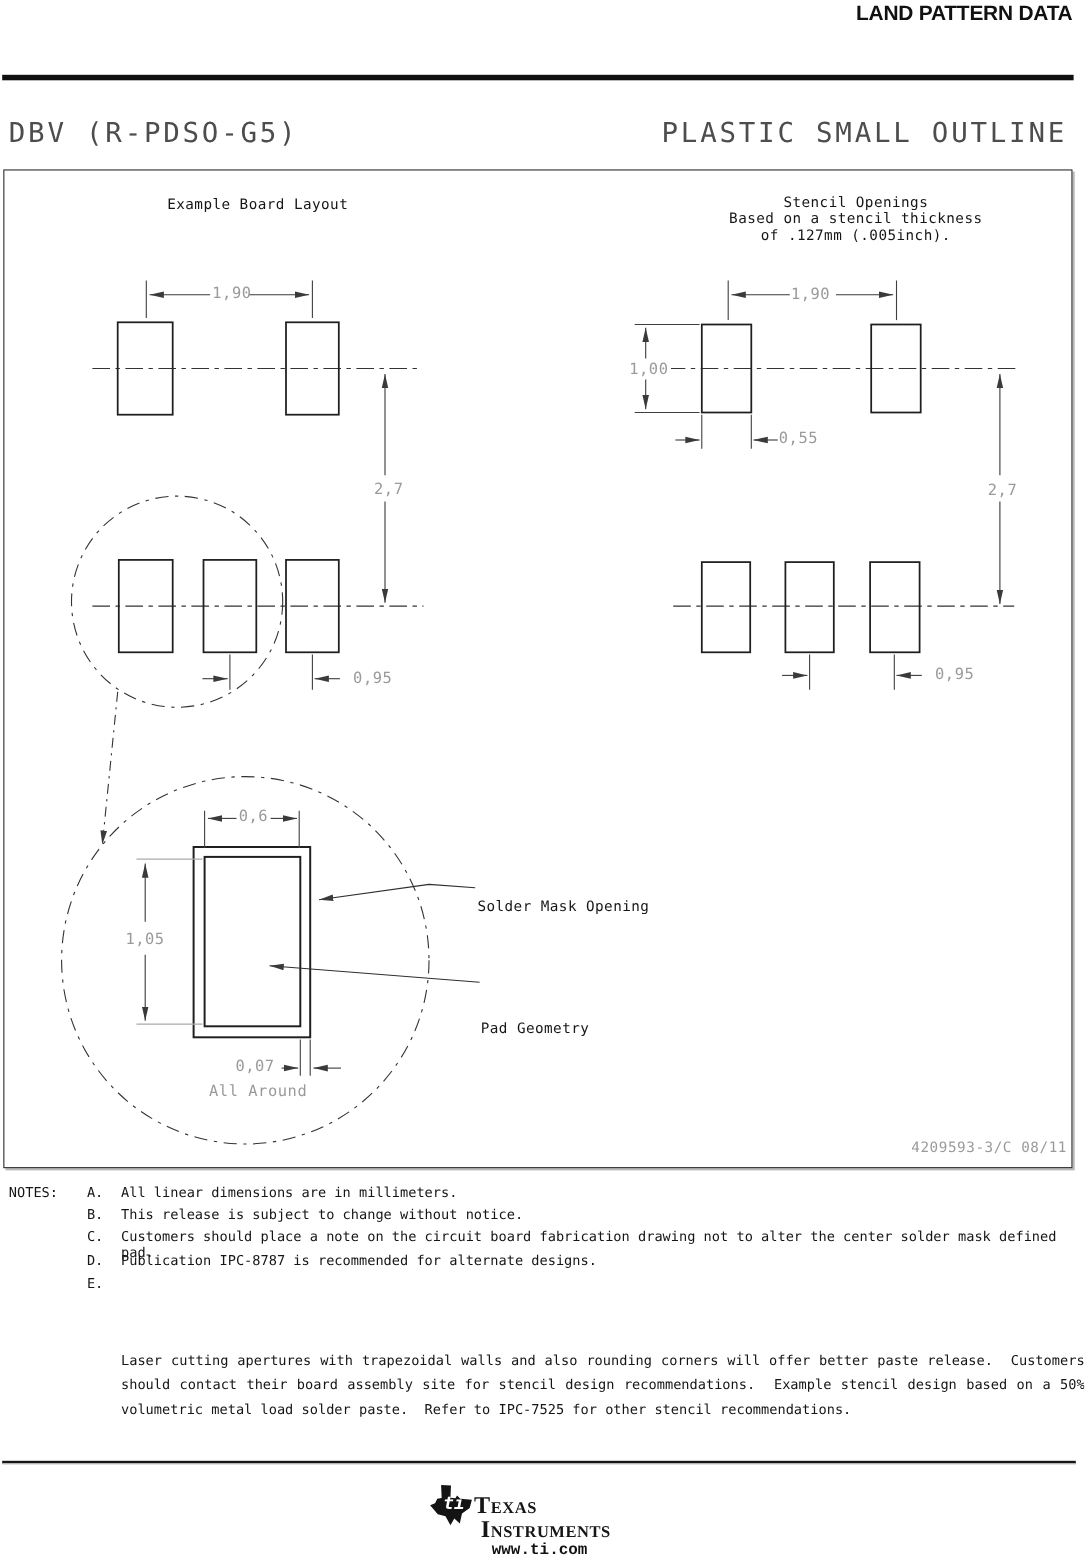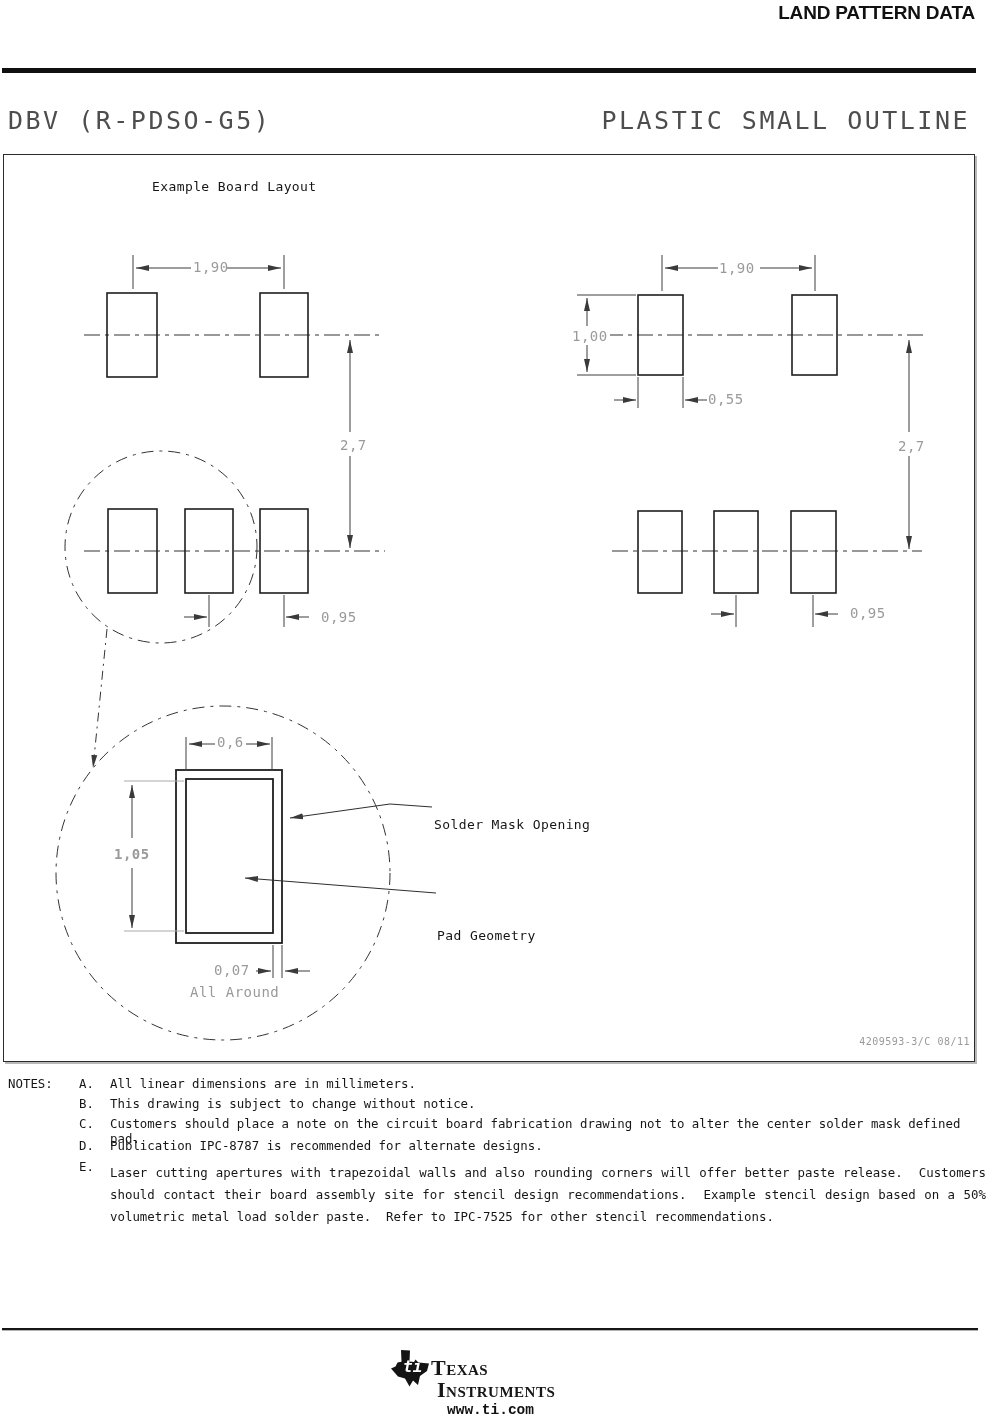--- a/index.html
+++ b/index.html
@@ -6,21 +6,21 @@
   .page{position:relative;width:986px;height:1418px;background:#ffffff;overflow:hidden;
         font-family:"DejaVu Sans Mono", monospace;}
   .abs{position:absolute;}
   .hdr-title{font-family:"Liberation Sans", sans-serif;font-weight:bold;font-size:19px;
              letter-spacing:-0.2px;color:#111;}
   .rule-thick{background:#101010;height:5px;}
   .pkg-code{font-size:25px;color:#4d4d4d;letter-spacing:2.5px;white-space:nowrap;}
   .frame{border:1.6px solid #2b2b2b;box-shadow:2px 2px 0 0 #b8b8b8;background:#fff;}
   .draw-label{font-size:13px;color:#161616;letter-spacing:0.4px;white-space:nowrap;}
   .dim-label{font-size:14px;color:#9a9a9a;letter-spacing:0.5px;white-space:nowrap;}
-  .doc-num{font-size:10px;color:#9a9a9a;letter-spacing:0.5px;text-align:right;}
+  .doc-num{font-size:13px;color:#9a9a9a;letter-spacing:0.5px;text-align:right;}
   .notes{font-size:12.4px;color:#161616;}
   .note-id{position:absolute;left:79px;}
   .note-text{position:absolute;left:110px;width:876px;white-space:pre-wrap;}
   .note-just{text-align:justify;line-height:22px;}
   .rule-thin{height:2px;background:#161616;border-bottom:1px solid #b5b5b5;}
   .ti-name{font-family:"Liberation Serif", serif;font-weight:bold;color:#161616;
            font-variant:small-caps;letter-spacing:0.5px;white-space:nowrap;}
   .ti-url{font-family:"Liberation Sans", sans-serif;font-weight:bold;font-size:14.5px;color:#111;}
   svg text{font-family:"DejaVu Sans Mono", monospace;}
 </style>
@@ -125,56 +125,61 @@
     </g>
 
     <g stroke="#2e2e2e" stroke-width="1" fill="none">
       <path d="M432,807 L390,804 L290,818" marker-end="url(#arr)"></path>
       <path d="M436,893 L245,878" marker-end="url(#arr)"></path>
     </g>
   </svg>
 
   <div class="abs draw-label" style="left:152px;top:179px;">Example Board Layout</div>
 
+  <div class="abs" style="left:648px;top:177px;width:260px;text-align:center;">
+    <div class="draw-label" style="white-space:normal;">Stencil Openings</div>
+    <div class="draw-label" style="white-space:normal;">Based on a stencil thickness</div>
+    <div class="draw-label" style="white-space:normal;">of .127mm (.005inch).</div>
+  </div>
 
   <div class="abs dim-label" style="left:193px;top:259px;">1,90</div>
   <div class="abs dim-label" style="left:719px;top:260px;">1,90</div>
   <div class="abs dim-label" style="left:570px;top:328px;background:#fff;padding:0 2px;">1,00</div>
   <div class="abs dim-label" style="left:708px;top:391px;">0,55</div>
   <div class="abs dim-label" style="left:338px;top:437px;background:#fff;padding:0 2px;">2,7</div>
   <div class="abs dim-label" style="left:896px;top:438px;background:#fff;padding:0 2px;">2,7</div>
   <div class="abs dim-label" style="left:321px;top:609px;">0,95</div>
   <div class="abs dim-label" style="left:850px;top:605px;">0,95</div>
   <div class="abs dim-label" style="left:217px;top:734px;">0,6</div>
-  <div class="abs dim-label" style="left:112px;top:846px;background:#fff;padding:0 2px;font-weight:bold;">1,05</div>
+  <div class="abs dim-label" style="left:112px;top:846px;background:#fff;padding:0 2px;">1,05</div>
   <div class="abs dim-label" style="left:214px;top:962px;">0,07</div>
   <div class="abs dim-label" style="left:190px;top:984px;">All Around</div>
 
   <div class="abs draw-label" style="left:434px;top:817px;">Solder Mask Opening</div>
   <div class="abs draw-label" style="left:437px;top:908px;margin-top:20px;">Pad Geometry</div>
 
   <div class="abs doc-num" style="left:790px;top:1036px;width:180px;">4209593-3/C 08/11</div>
 
   <div class="abs notes" style="left:0;top:0;width:986px;height:0;">
     <div class="abs" style="left:8px;top:1076px;">NOTES:</div>
 
     <div class="note-id" style="top:1076px;">A.</div>
     <div class="note-text" style="top:1076px;">All linear dimensions are in millimeters.</div>
 
     <div class="note-id" style="top:1096px;">B.</div>
-    <div class="note-text" style="top:1096px;">This drawing is subject to change without notice.</div>
+    <div class="note-text" style="top:1096px;">This release is subject to change without notice.</div>
 
     <div class="note-id" style="top:1116px;">C.</div>
     <div class="note-text" style="top:1116px;">Customers should place a note on the circuit board fabrication drawing not to alter the center solder mask defined pad.</div>
 
     <div class="note-id" style="top:1138px;">D.</div>
     <div class="note-text" style="top:1138px;">Publication IPC-8787 is recommended for alternate designs.</div>
 
     <div class="note-id" style="top:1159px;">E.</div>
-    <div class="note-text note-just" style="top:1162px;">Laser cutting apertures with trapezoidal walls and also rounding corners will offer better paste release.  Customers should contact their board assembly site for stencil design recommendations.  Example stencil design based on a 50% volumetric metal load solder paste.  Refer to IPC-7525 for other stencil recommendations.</div>
+    <div class="note-text note-just" style="top:1226px;">Laser cutting apertures with trapezoidal walls and also rounding corners will offer better paste release.  Customers should contact their board assembly site for stencil design recommendations.  Example stencil design based on a 50% volumetric metal load solder paste.  Refer to IPC-7525 for other stencil recommendations.</div>
   </div>
 
   <div class="abs rule-thin" style="left:2px;top:1328px;width:976px;"></div>
 
   <div class="abs" style="left:390px;top:1349px;width:40px;height:38px;">
     <svg width="40" height="38" viewBox="0 0 40 38">
       <path d="M11,1 L20,1.5 L19.5,12.5 L24,13 L25.5,10.5 L28.5,13.5 L39,14.5 L37,22 L30,27 L28,36 L23,31.5 L19.5,37.5 L15,29.5 L8,27.5 L1,19.5 L5.5,17.5 L7.5,13.5 L11.5,12.8 Z" fill="#141414"></path>
       <text x="13" y="23" font-size="16" font-style="italic" font-weight="bold" fill="#ffffff">ti</text>
     </svg>
   </div>

